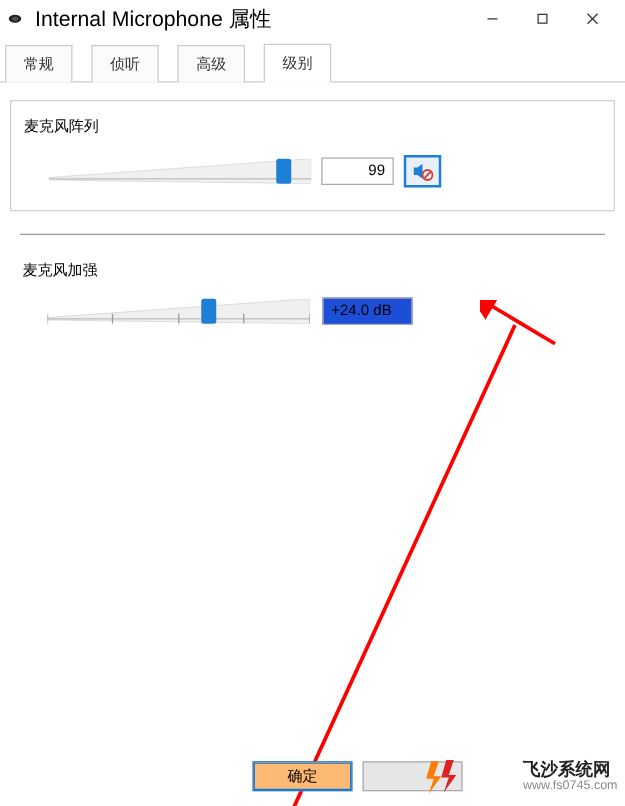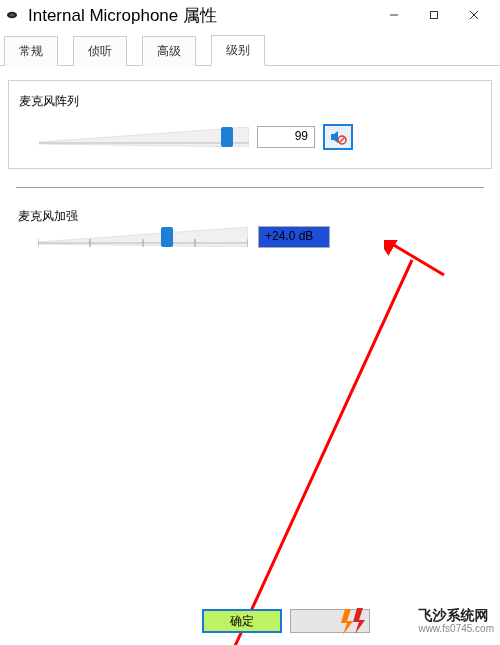--- a/index.html
+++ b/index.html
@@ -125,20 +125,21 @@
     border: none;
     border-top: 1px solid #999;
     margin: 18px 8px 0 8px;
   }
   .boost-section {
     margin-top: 20px;
     padding: 0 10px;
   }
   .boost-label {
     font-size: 12px;
+    margin-bottom: 12px;
   }
   .boost-row {
     display: flex;
     align-items: center;
     gap: 10px;
     padding-left: 20px;
   }
   .boost-value {
     width: 72px;
     height: 22px;
@@ -163,21 +164,21 @@
     background: #e6e6e6;
     font-size: 12px;
     display: flex;
     align-items: center;
     justify-content: center;
     cursor: default;
   }
   .btn.default {
     border: 1px solid #1479d7;
     box-shadow: 0 0 0 1px #1479d7 inset;
-    background: #bef264;
+    background: #fdba74;
   }
   .arrow {
     position: absolute;
     pointer-events: none;
   }
   .arrow1 {
     left: 384px; top: 160px;
     width: 70px; height: 40px;
   }
   .arrow2 {

